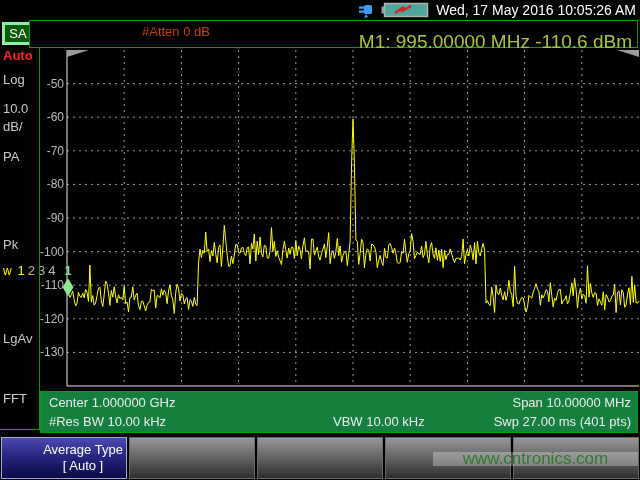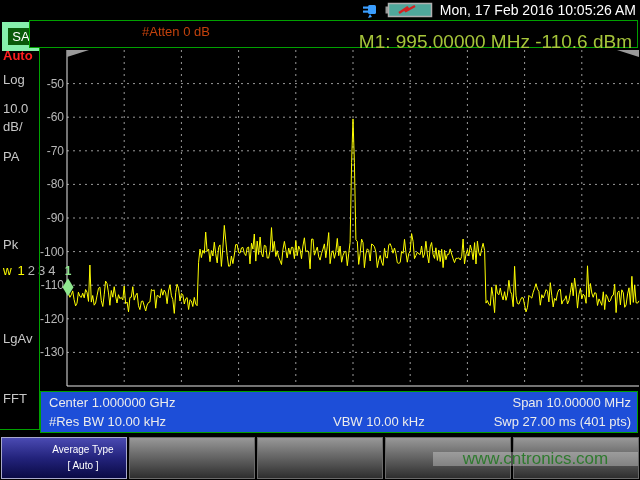--- a/index.html
+++ b/index.html
@@ -7,52 +7,52 @@
     position:relative; width:640px; height:480px; background:#000;
     font-family:"Liberation Sans", sans-serif; overflow:hidden;
     -webkit-font-smoothing:none;
   }
   
   .statusbar { position:absolute; left:0; top:0; width:640px; height:20px;
     display:flex; justify-content:flex-end; align-items:center; gap:7px; padding-right:4px; box-sizing:border-box; }
   .datetime { color:#ffffff; font-size:14px; white-space:nowrap; }
   
   .sa-badge { position:absolute; left:2px; top:22px; width:26px; height:17px;
-    background:#0a5a0a; border:6px solid #86efac; color:#ffffff; font-size:13px;
+    background:#0a5a0a; border:3px solid #86efac; color:#ffffff; font-size:13px;
     text-align:center; line-height:17px; }
   .sidebar-item { position:absolute; left:3px; color:#c8c8c8; font-size:13px; white-space:pre; }
   .hold { color:#ff2020; font-weight:bold; }
   .trace-digits span { letter-spacing:0; padding-right:3px; color:#b8b8b8; }
   .trace-digits span.active { color:#ffff00; }
   .write-mode { color:#ffff00; font-size:12px; }
   .sb-vline { position:absolute; left:39px; top:48px; width:1px; height:381px; background:#00a000; }
   .sb-bline { position:absolute; left:0; top:429px; width:40px; height:1px; background:#00a000; }
   
   .annot-top { position:absolute; left:29px; top:20px; width:609px; height:28px;
     border:1px solid #00a000; box-sizing:border-box; background:#000; }
   .ref-label   { position:absolute; left:10px;  top:3px; color:#e0e0e0; font-size:13px; }
   .atten-label { position:absolute; left:112px; top:3px; color:#c2410c; font-size:13px; }
   .marker-readout { position:absolute; right:5px; top:10px; color:#a6c53a; font-size:19px; }
   
   #plot-svg { position:absolute; left:40px; top:48px; }
   
   .annot-bottom { position:absolute; left:40px; top:391px; width:598px; height:42px;
-    border:1px solid #00a000; box-sizing:border-box; background:#1d4ed8; color:#ececec; font-size:13px; }
+    border:1px solid #00a000; box-sizing:border-box; background:#15803d; color:#ececec; font-size:13px; }
   .ab-center { position:absolute; left:8px;  top:3px; }
   .ab-span   { position:absolute; right:6px; top:3px; }
   .ab-rbw    { position:absolute; left:8px;  top:22px; }
   .ab-vbw    { position:absolute; left:292px; top:22px; }
   .ab-swp    { position:absolute; right:6px; top:22px; }
   
   .softkeys { position:absolute; left:0; top:437px; width:640px; height:42px;
     display:flex; gap:2px; padding:0 1px; box-sizing:border-box; }
   .key { flex:1; border:1px solid #6a6a6a; box-sizing:border-box;
     background:linear-gradient(180deg,#989898 0%,#6f6f6f 38%,#2e2e2e 100%);
     display:flex; flex-direction:column; justify-content:center; align-items:center;
-    color:#ffffff; font-size:10px; line-height:16px; text-align:left;padding-left:38px; }
+    color:#ffffff; font-size:13px; line-height:16px; text-align:left;padding-left:38px; }
   .key.blue { background:linear-gradient(180deg,#4a4ab2 0%,#23237c 50%,#0a0a45 100%);
     border:1px solid #a8a8cc; }
   
   .watermark { position:absolute; left:433px; top:452px; width:205px; height:14px;
     background:rgba(255,255,255,0.30); color:#2f7a2f; font-size:17px;
     display:flex; align-items:center; justify-content:center; white-space:nowrap; }
 </style>
 </head>
 <body>
 
@@ -65,21 +65,21 @@
         <rect x="2" y="3.5" width="5" height="2.2"></rect>
         <rect x="2" y="7.5" width="5" height="2.2"></rect>
         <path d="M9 11 L7 15 L11 14 Z"></path>
       </g>
     </svg>
     <svg width="48" height="16" viewBox="0 0 48 16">
       <rect x="0.5" y="4.5" width="3" height="7" fill="#9a9a9a"></rect>
       <rect x="3.5" y="1.5" width="43" height="13" fill="#4fa79b" stroke="#b0b0b0" stroke-width="1.5"></rect>
       <path d="M14 11 L23 5 L20 9.5 L30 4" stroke="#d42222" stroke-width="2.4" fill="none"></path>
     </svg>
-    <div class="datetime">Mon, 17 Feb 2016 10:05:26 AM</div>
+    <div class="datetime">Wed, 17 May 2016 10:05:26 AM</div>
   </div>
 
   <div class="sa-badge">SA</div>
   <div class="sidebar-item hold" style="top:48px">Auto</div>
   <div class="sidebar-item" style="top:72px">Log</div>
   <div class="sidebar-item" style="top:101px">10.0</div>
   <div class="sidebar-item" style="top:119px">dB/</div>
   <div class="sidebar-item" style="top:149px">PA</div>
   <div class="sidebar-item" style="top:237px">Pk</div>
   <div class="sidebar-item trace-digits" style="top:248px">

